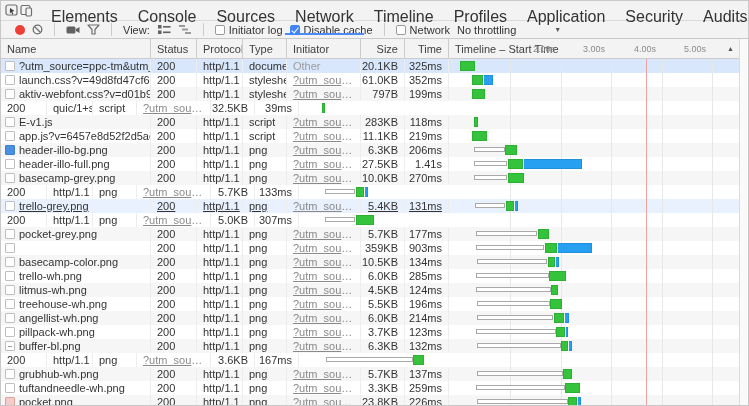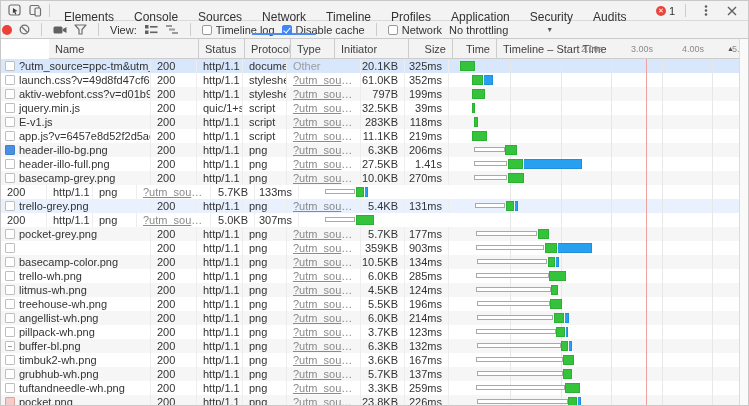--- a/index.html
+++ b/index.html
@@ -7,62 +7,62 @@
     font-family:"Liberation Sans","DejaVu Sans",sans-serif; }
   #app { position:relative; width:749px; height:406px; border:1px solid #c8c8c8;
     background:#fff; overflow:hidden; font-size:11px; color:#333; }
 
   
   .tabbar { height:20px; background:#f3f3f3; border-bottom:1px solid #dadada;
     display:flex; align-items:center; padding:0 4px; }
   .tbicon { width:20px; height:17px; display:flex; align-items:center; justify-content:center; cursor:pointer; }
   .vsep { width:1px; height:13px; background:#ccc; margin:0 4px; }
   .tabs { display:flex; height:100%; align-items:stretch; }
-  .tab { padding:16px 10px; display:flex; align-items:center; font-size:12px; color:#333;
+  .tab { padding:16px 10px; display:flex; align-items:center; font-size:16px; color:#333;
     cursor:default; position:relative; white-space:nowrap; }
   .tab.active { border-bottom:2px solid #4c8bf5; }
   .tabbar-right { margin-left:auto; display:flex; align-items:center; gap:6px; padding-right:2px; }
   .err-badge { display:flex; align-items:center; gap:3px; }
   .err-dot { width:10px; height:10px; border-radius:50%; background:#e8463c; color:#fff;
     font-size:7px; line-height:10px; text-align:center; font-weight:bold; }
   .err-count { font-size:11px; color:#333; }
 
   
   .toolbar { height:18px; background:#f3f3f3; border-bottom:1px solid #c9c9c9;
-    display:flex; align-items:center; padding:0 1px; gap:7px; font-size:11px; color:#333; }
+    display:flex; align-items:center; padding:0 14px; gap:7px; font-size:11px; color:#333; }
   .tool { display:flex; align-items:center; justify-content:center; cursor:pointer; }
   .rec-dot { width:10px; height:10px; border-radius:50%; background:#ee4037; }
   .cb { width:10px; height:10px; border:1px solid #9a9a9a; border-radius:2px; background:#fff;
     display:inline-block; position:relative; margin-right:4px; flex:none; }
   .cb.checked { background:#4285f4; border-color:#4285f4; }
   .cb.checked::after { content:""; position:absolute; left:2px; top:0px; width:3px; height:6px;
     border:solid #fff; border-width:0 1.5px 1.5px 0; transform:rotate(40deg); }
   .chk { display:flex; align-items:center; cursor:pointer; white-space:nowrap; }
   .throttle { display:flex; align-items:center; gap:38px; cursor:pointer; white-space:nowrap; }
   .dd-arrow { font-size:7px; color:#555; }
 
   
-  .grid { position:absolute; left:0; right:0; top:38px; bottom:0; background:#fff;padding-left:48px; }
+  .grid { position:absolute; left:0; right:0; top:38px; bottom:0; background:#fff; }
   .ghead { height:20px; background:#f3f3f3; border-bottom:1px solid #ccc; display:flex; font-size:11px; color:#404040; }
   .ghead .hcell { border-right:1px solid #ccc; display:flex; align-items:center; padding:0 6px;
     white-space:nowrap; overflow:hidden; cursor:pointer; }
   .ghead .hcell.r { justify-content:flex-end; }
   .hcell.tlh { flex:1; border-right:none; position:relative; }
   .tick { position:absolute; top:0; height:20px; line-height:20px; text-align:right;
     font-size:9px; color:#8a8a8a; width:38px; }
   .sortarrow { position:absolute; right:14px; top:0; line-height:20px; font-size:7px; color:#555; cursor:pointer; }
 
   .rows { position:absolute; left:0; right:0; top:20px; bottom:0; overflow:hidden; }
   .gl { position:absolute; top:0; bottom:0; width:1px; background:#e7e7e7; z-index:1; }
   .eventline { position:absolute; top:-20px; bottom:0; width:1px; background:#eda2a0; z-index:3; }
 
   .row { height:14px; display:flex; background:#fff; }
   .row.alt { background:#f6f6f6; }
   .row.sel { background:#d8e7fb; }
-  .row.hov { background:#e8f1fd; }
+  .row.hov { background:#e8f1fd;text-decoration:underline; }
   .cell { border-right:1px solid #ededed; padding:0 6px; display:flex; align-items:center;
     white-space:nowrap; overflow:hidden; font-size:11px; height:14px; }
   .cell.r { justify-content:flex-end; }
   .c-name { width:150px; padding-left:4px; }
   .c-status { width:46px; }
   .c-proto { width:46px; }
   .c-type { width:44px; }
   .c-init { width:74px; }
   .c-size { width:44px; }
   .c-time { width:44px; }
@@ -172,21 +172,21 @@
     <div class="tool">
       <svg width="14" height="11" viewBox="0 0 14 11">
         <rect x="1" y="1" width="6" height="2" fill="#9a9a9a"></rect>
         <rect x="4" y="4.5" width="6" height="2" fill="#9a9a9a"></rect>
         <rect x="7" y="8" width="6" height="2" fill="#9a9a9a"></rect>
       </svg>
     </div>
     <div class="vsep"></div>
     <label class="chk">
       <span class="cb" id="cb-preserve"></span>
-      <span>Timeline log</span>
+      <span>Initiator log</span>
     </label>
     <label class="chk">
       <span class="cb checked" id="cb-cache"></span>
       <span>Disable cache</span>
     </label>
     <div class="vsep"></div>
     <label class="chk">
       <span class="cb" id="cb-offline"></span>
       <span>Network</span>
     </label>
@@ -269,24 +269,20 @@
           <div class="cell c-init">
             <span class="init-link">?utm_source=ppc...</span>
           </div>
           <div class="cell c-size r">797B</div>
           <div class="cell c-time r">199ms</div>
           <div class="cell c-tl">
             <div class="gbar" style="left: 23px; width: 13px;"></div>
           </div>
         </div>
         <div class="row">
-          <div class="cell c-name">
-            <span class="fic plain"></span>
-            <span>jquery.min.js</span>
-          </div>
           <div class="cell c-status">200</div>
           <div class="cell c-proto">quic/1+s...</div>
           <div class="cell c-type">script</div>
           <div class="cell c-init">
             <span class="init-link">?utm_source=ppc...</span>
           </div>
           <div class="cell c-size r">32.5KB</div>
           <div class="cell c-time r">39ms</div>
           <div class="cell c-tl">
             <div class="gbar" style="left: 23px; width: 3px;"></div>
@@ -589,24 +585,20 @@
           </div>
           <div class="cell c-size r">6.3KB</div>
           <div class="cell c-time r">132ms</div>
           <div class="cell c-tl">
             <div class="wbar" style="left: 28px; width: 84px;"></div>
             <div class="gbar" style="left: 112px; width: 7px;"></div>
             <div class="bbar" style="left: 120px; width: 3px;"></div>
           </div>
         </div>
         <div class="row">
-          <div class="cell c-name">
-            <span class="fic plain"></span>
-            <span>timbuk2-wh.png</span>
-          </div>
           <div class="cell c-status">200</div>
           <div class="cell c-proto">http/1.1</div>
           <div class="cell c-type">png</div>
           <div class="cell c-init">
             <span class="init-link">?utm_source=ppc...</span>
           </div>
           <div class="cell c-size r">3.6KB</div>
           <div class="cell c-time r">167ms</div>
           <div class="cell c-tl">
             <div class="wbar" style="left: 27px; width: 87px;"></div>

